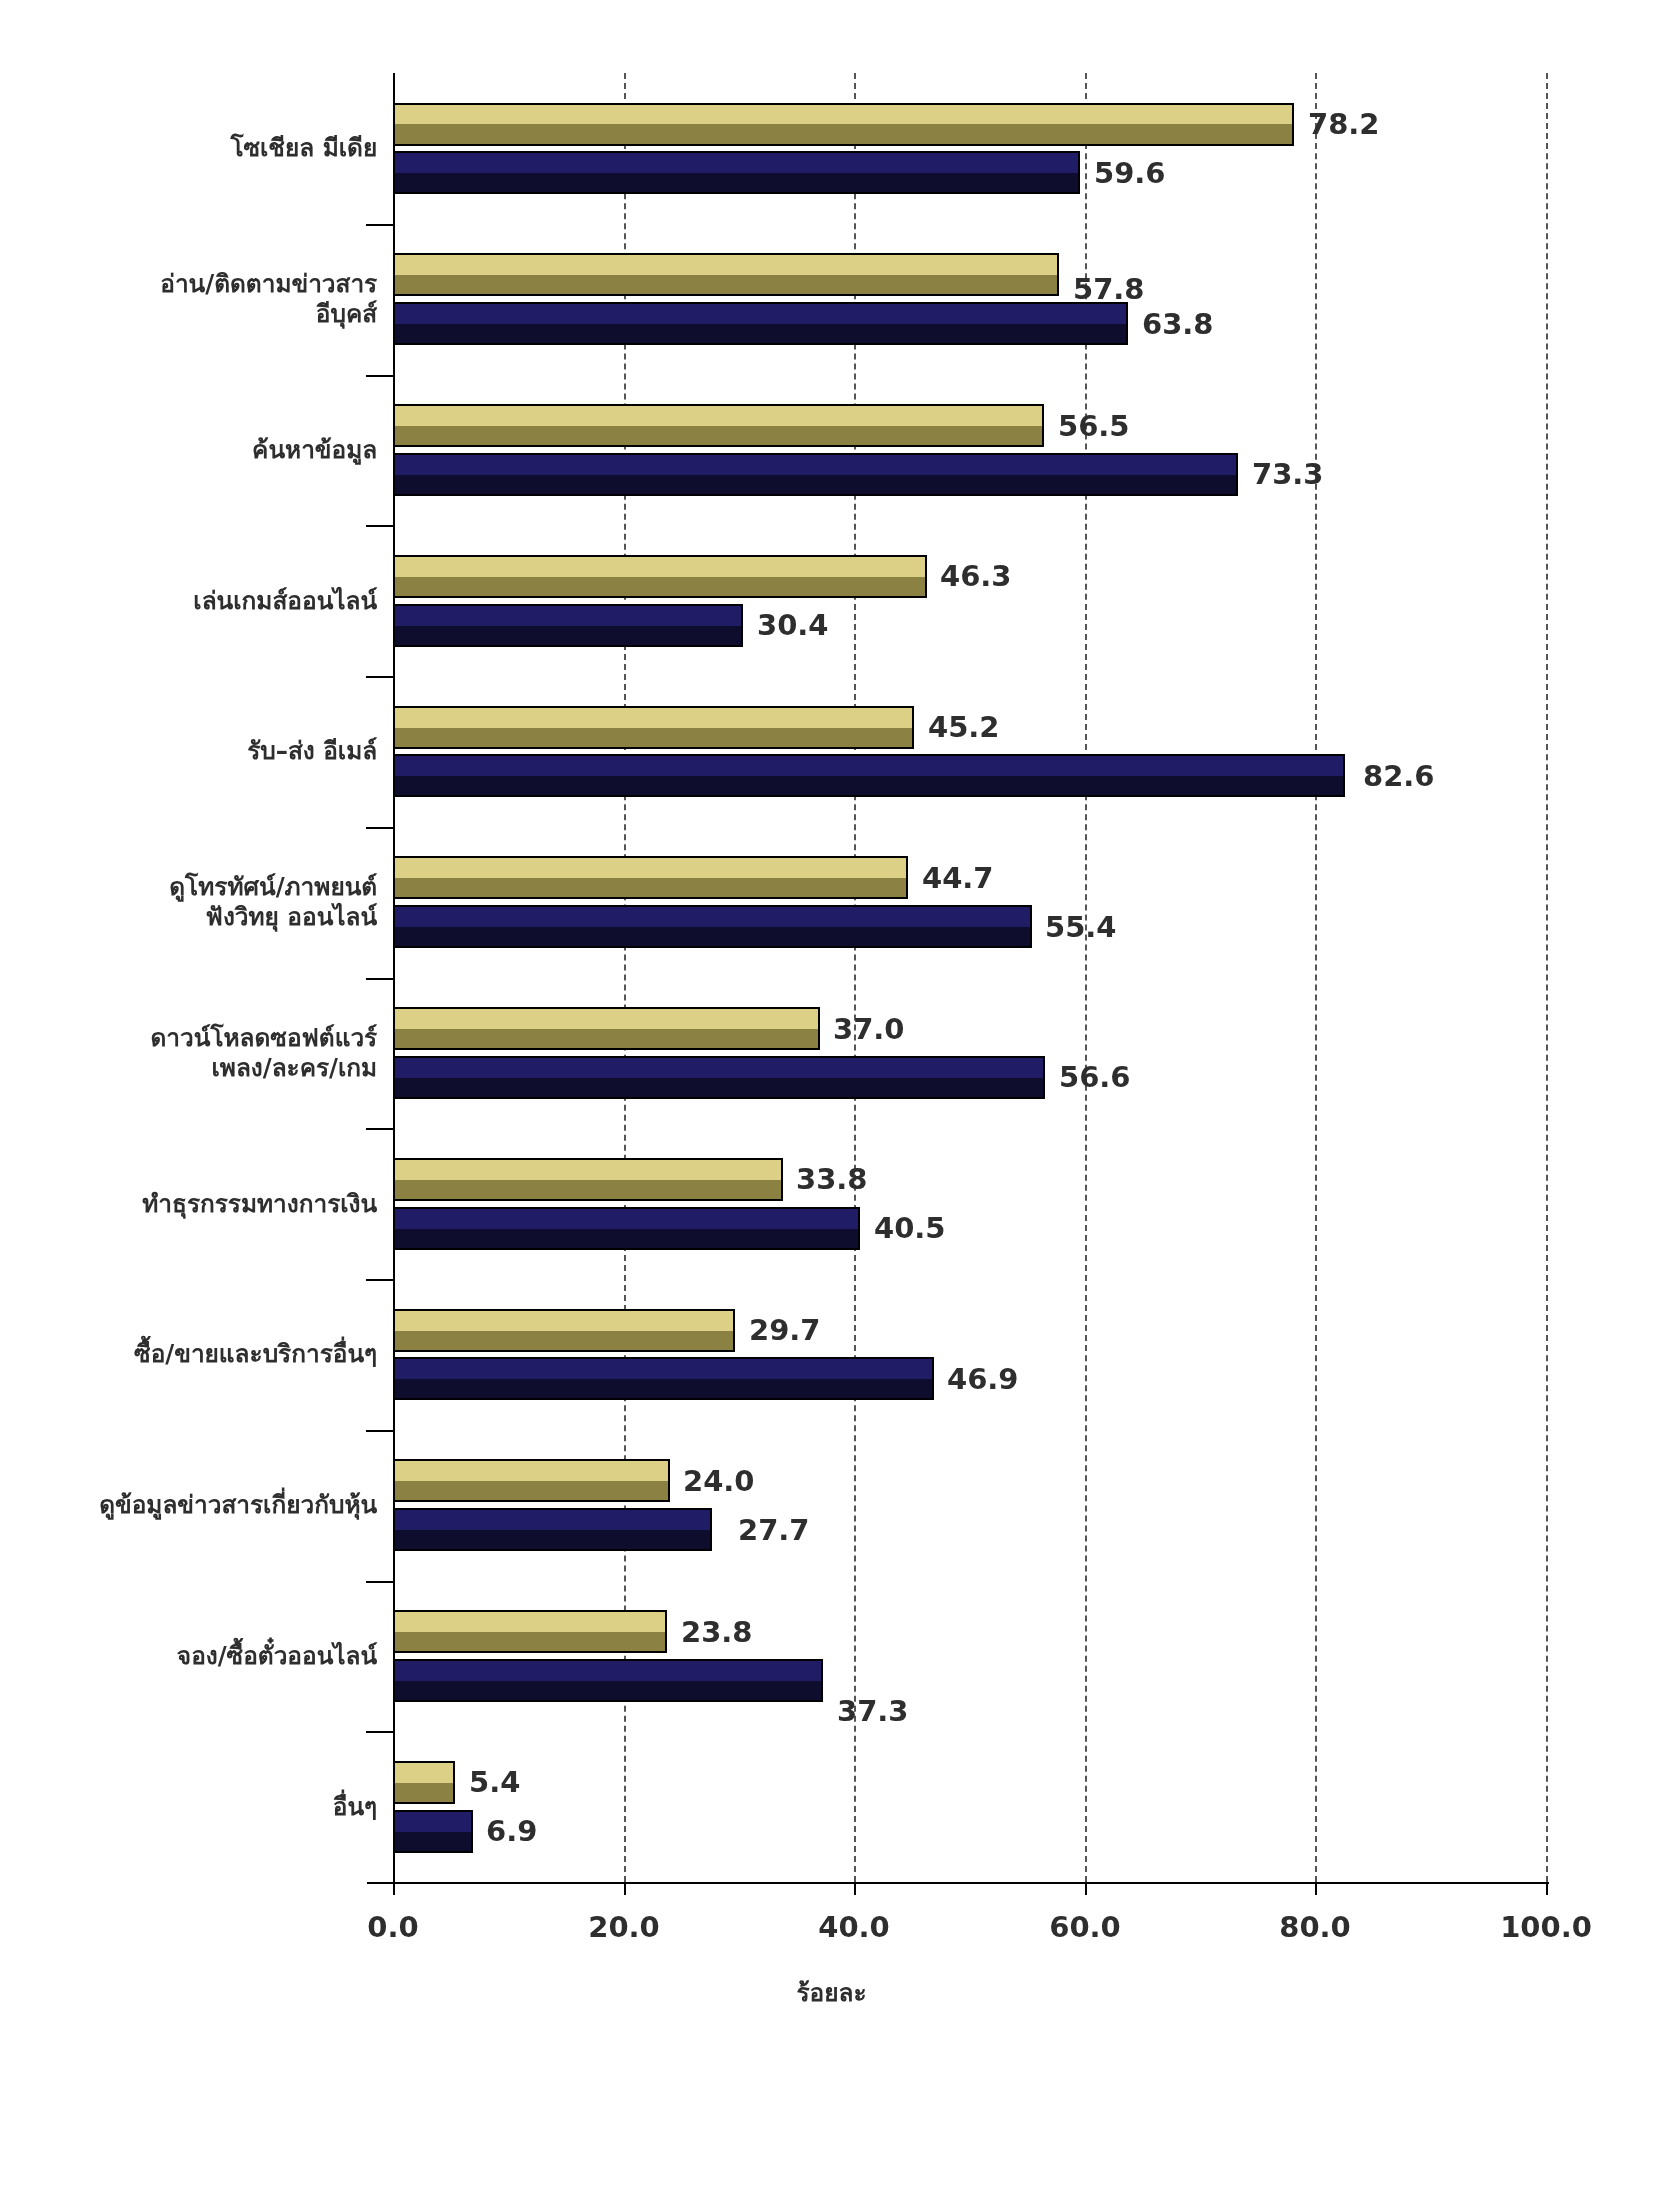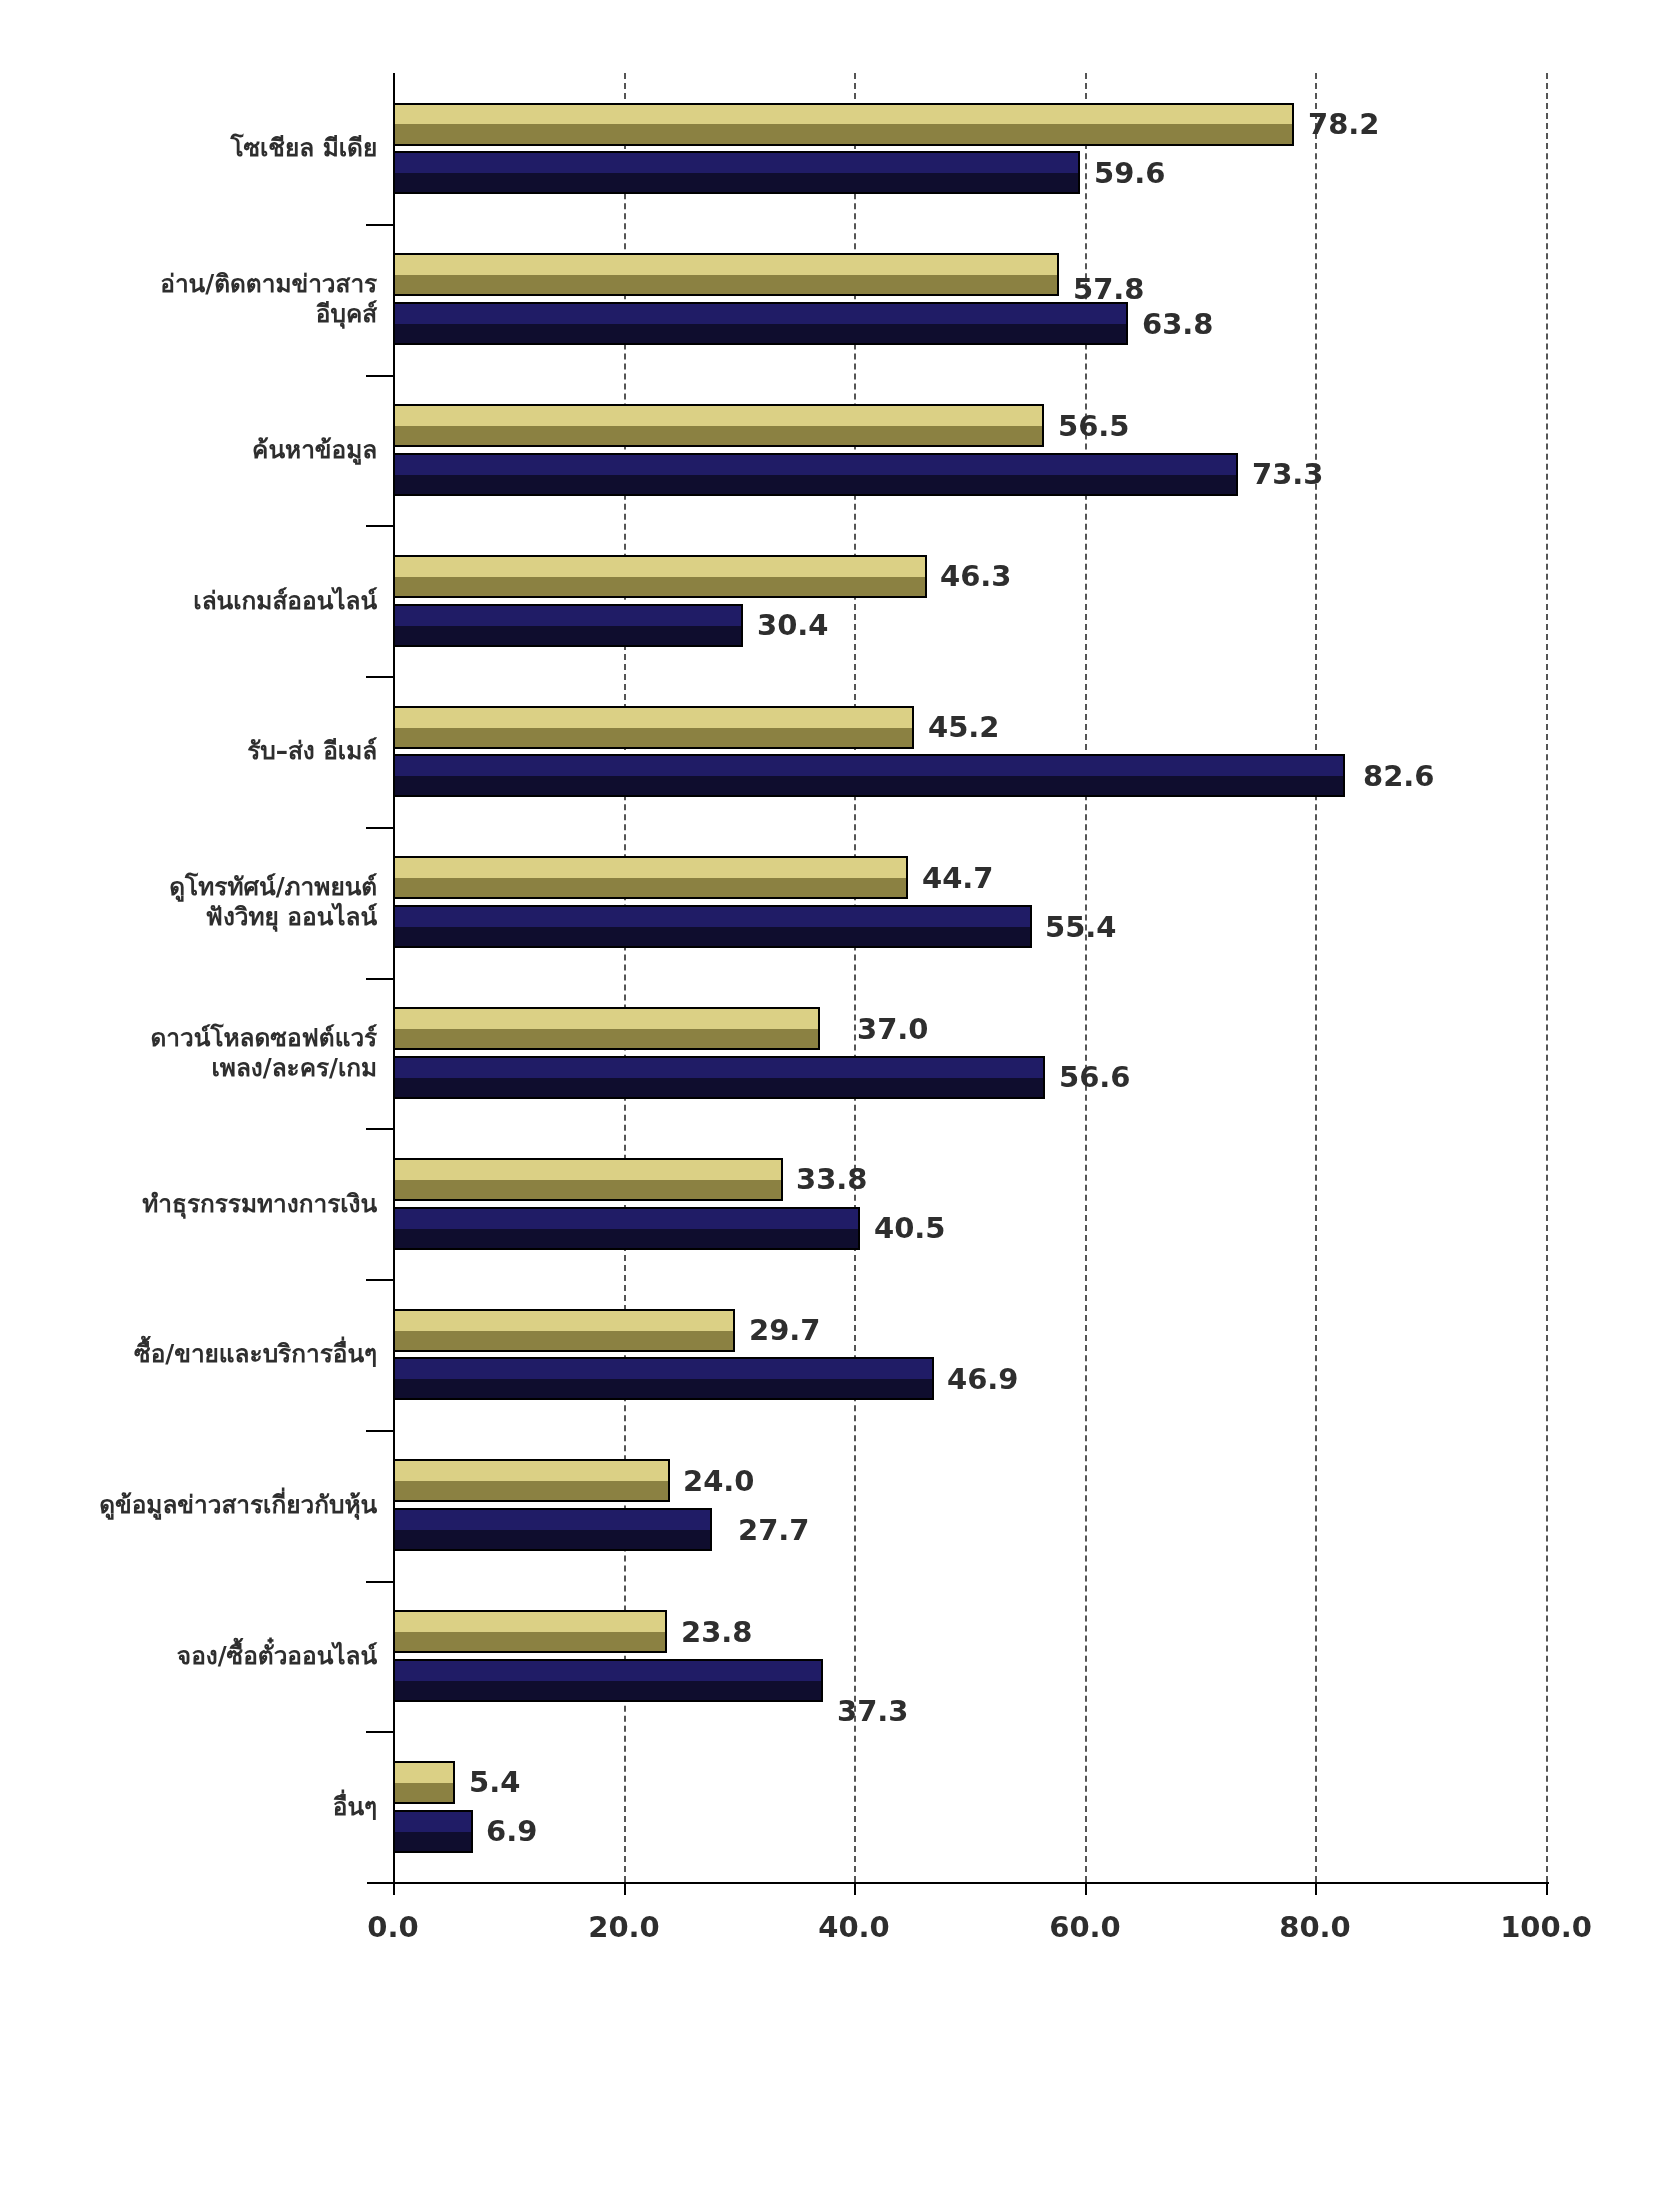--- a/index.html
+++ b/index.html
@@ -250,21 +250,21 @@
       <div class="bar" style="top: 832px; width: 639px; height: 43px;">
         <div class="half top" style="background: rgb(32, 28, 102);"></div>
         <div class="half bot" style="background: rgb(15, 13, 46);"></div>
       </div>
       <div class="bar-value" style="left: 652px; top: 854px;">55.4</div>
       <div class="cat-sep" style="top: 905px;"></div>
       <div class="bar" style="top: 934px; width: 427px; height: 43px;">
         <div class="half top" style="background: rgb(219, 208, 133);"></div>
         <div class="half bot" style="background: rgb(139, 129, 66);"></div>
       </div>
-      <div class="bar-value" style="left: 440px; top: 956px; margin-left: 24px;">37.0</div>
+      <div class="bar-value" style="left: 440px; top: 956px;">37.0</div>
       <div class="bar" style="top: 983px; width: 652px; height: 43px;">
         <div class="half top" style="background: rgb(32, 28, 102);"></div>
         <div class="half bot" style="background: rgb(15, 13, 46);"></div>
       </div>
       <div class="bar-value" style="left: 666px; top: 1004px;">56.6</div>
       <div class="cat-sep" style="top: 1055px;"></div>
       <div class="bar" style="top: 1085px; width: 390px; height: 43px;">
         <div class="half top" style="background: rgb(219, 208, 133);"></div>
         <div class="half bot" style="background: rgb(139, 129, 66);"></div>
       </div>
@@ -328,16 +328,17 @@
       <div class="xticklabel" style="left: 624px;">20.0</div>
       <div class="xtick" style="left: 854px;"></div>
       <div class="xticklabel" style="left: 854px;">40.0</div>
       <div class="xtick" style="left: 1085px;"></div>
       <div class="xticklabel" style="left: 1085px;">60.0</div>
       <div class="xtick" style="left: 1315px;"></div>
       <div class="xticklabel" style="left: 1315px;">80.0</div>
       <div class="xtick" style="left: 1546px;"></div>
       <div class="xticklabel" style="left: 1546px;">100.0</div>
     </div>
+  <div class="axis-title">ร้อยละ</div>
 
 
 </div>
 
 
 </body></html>

